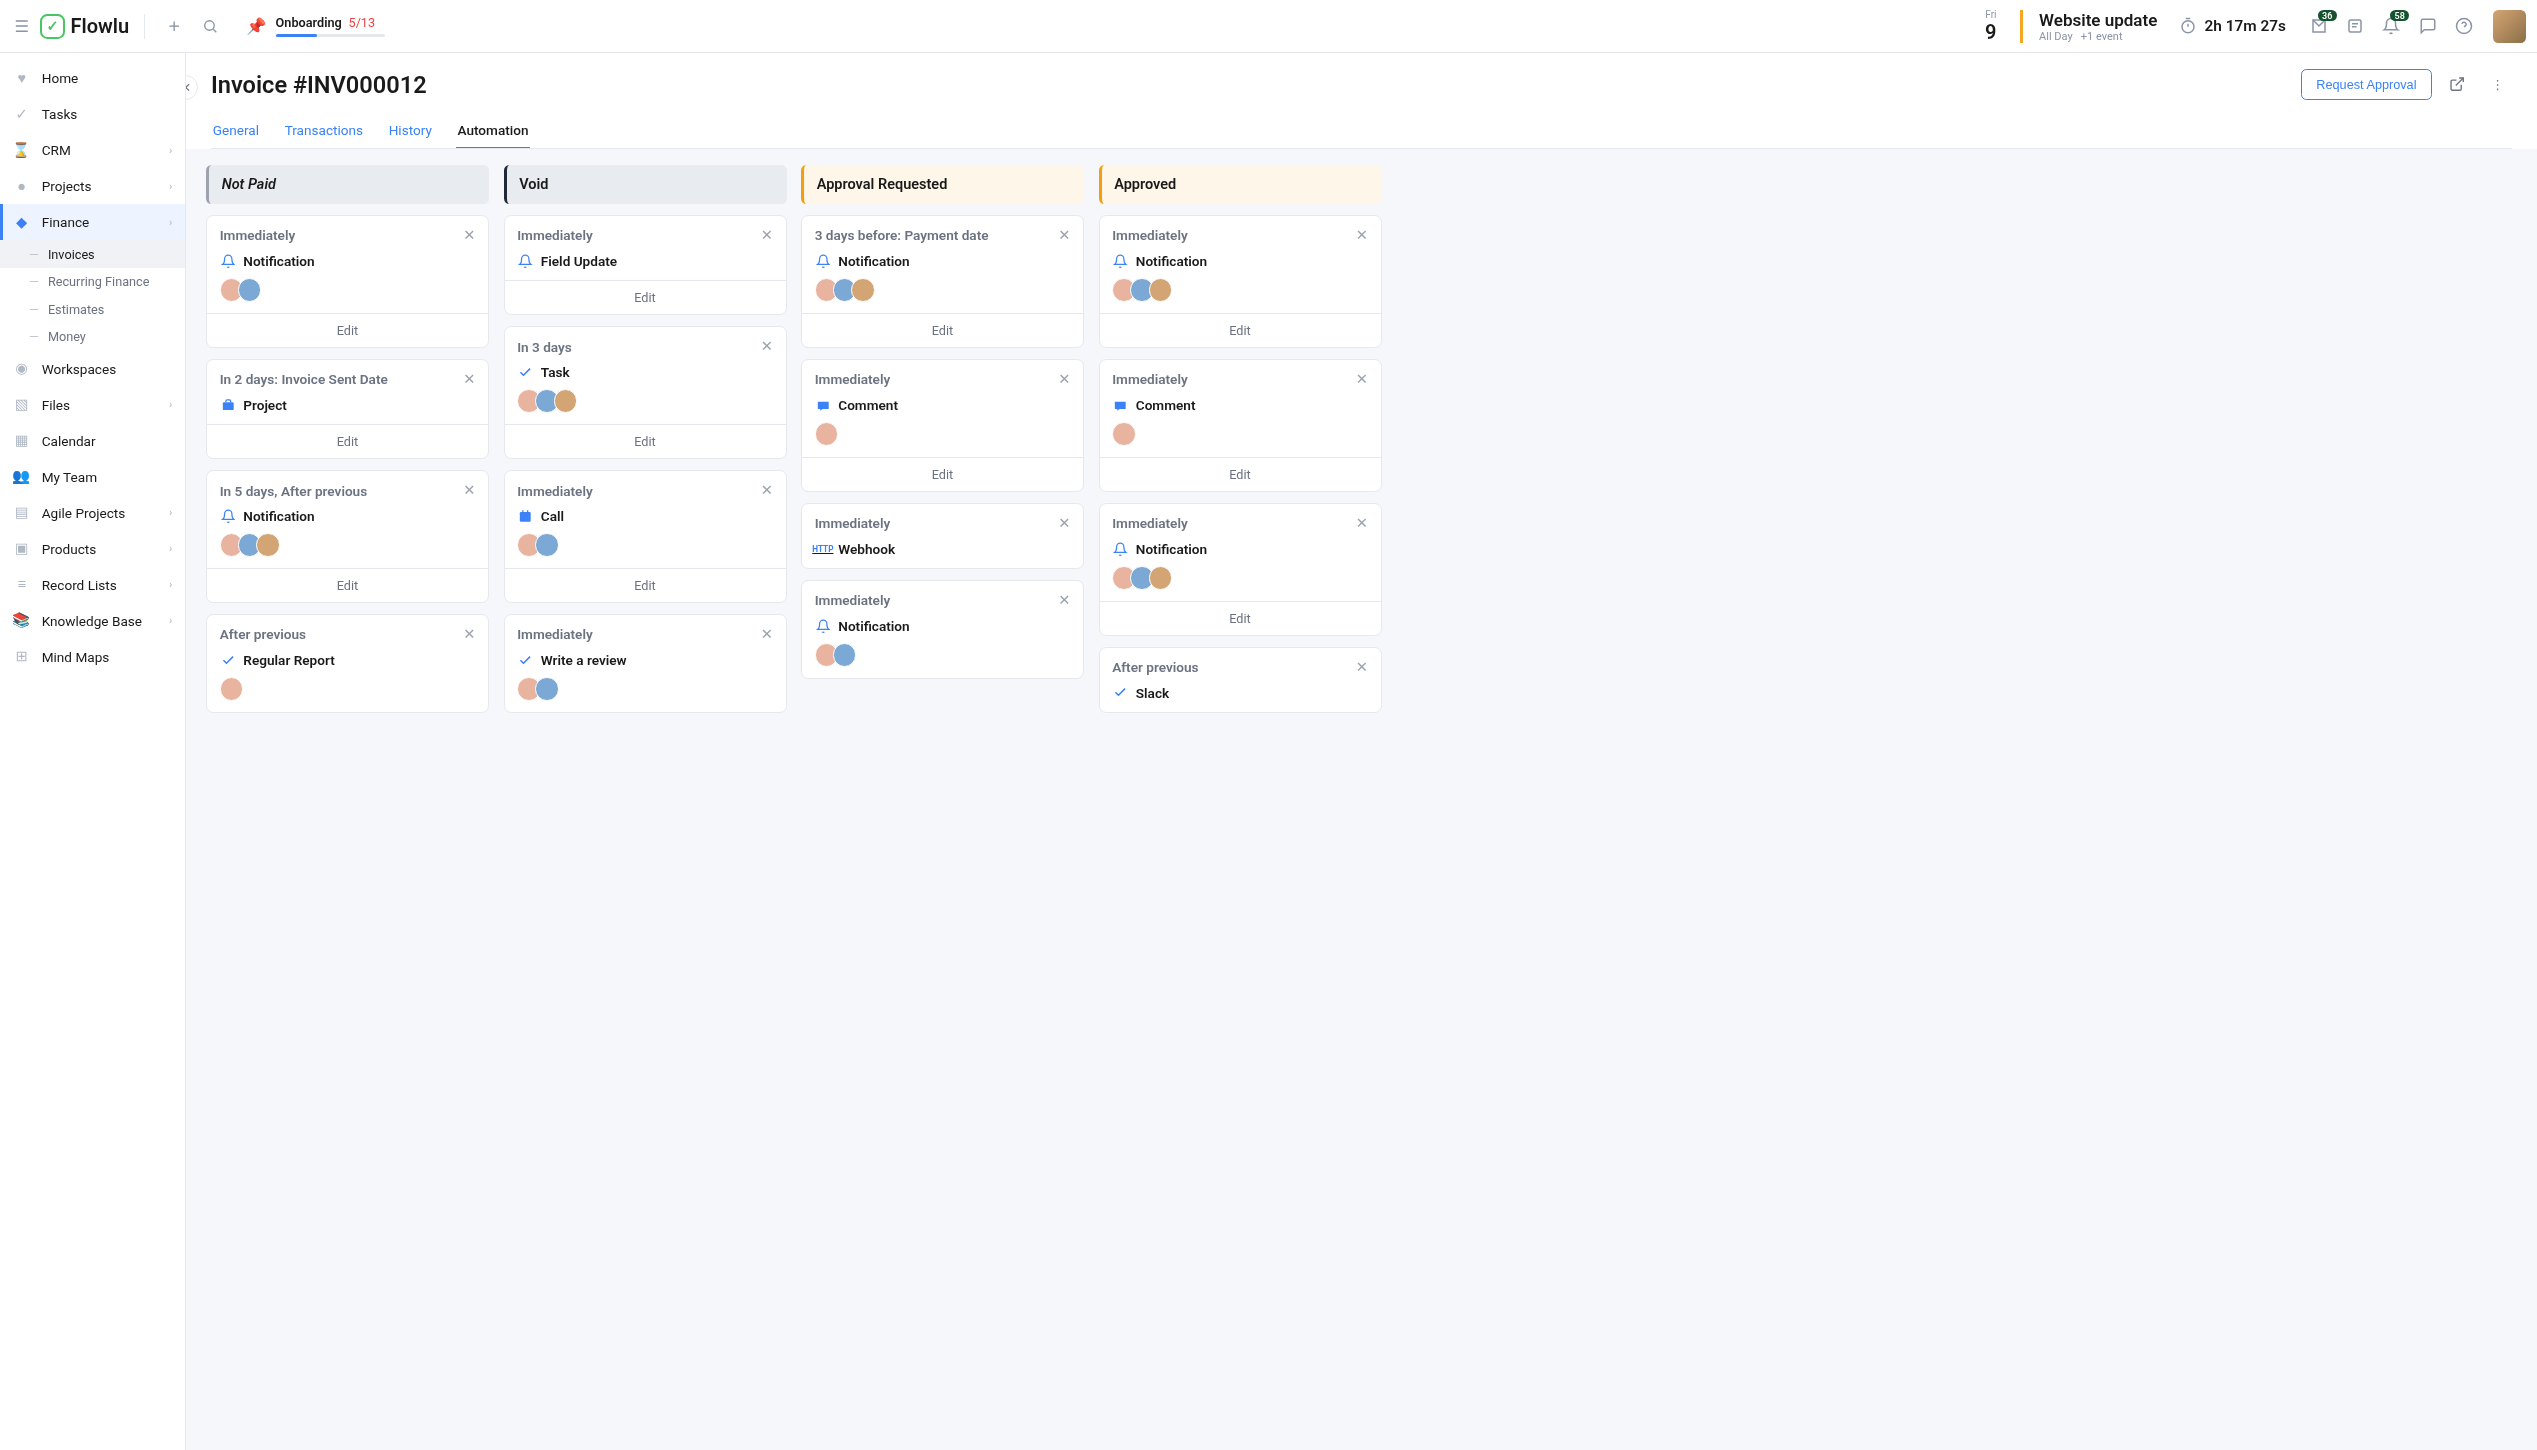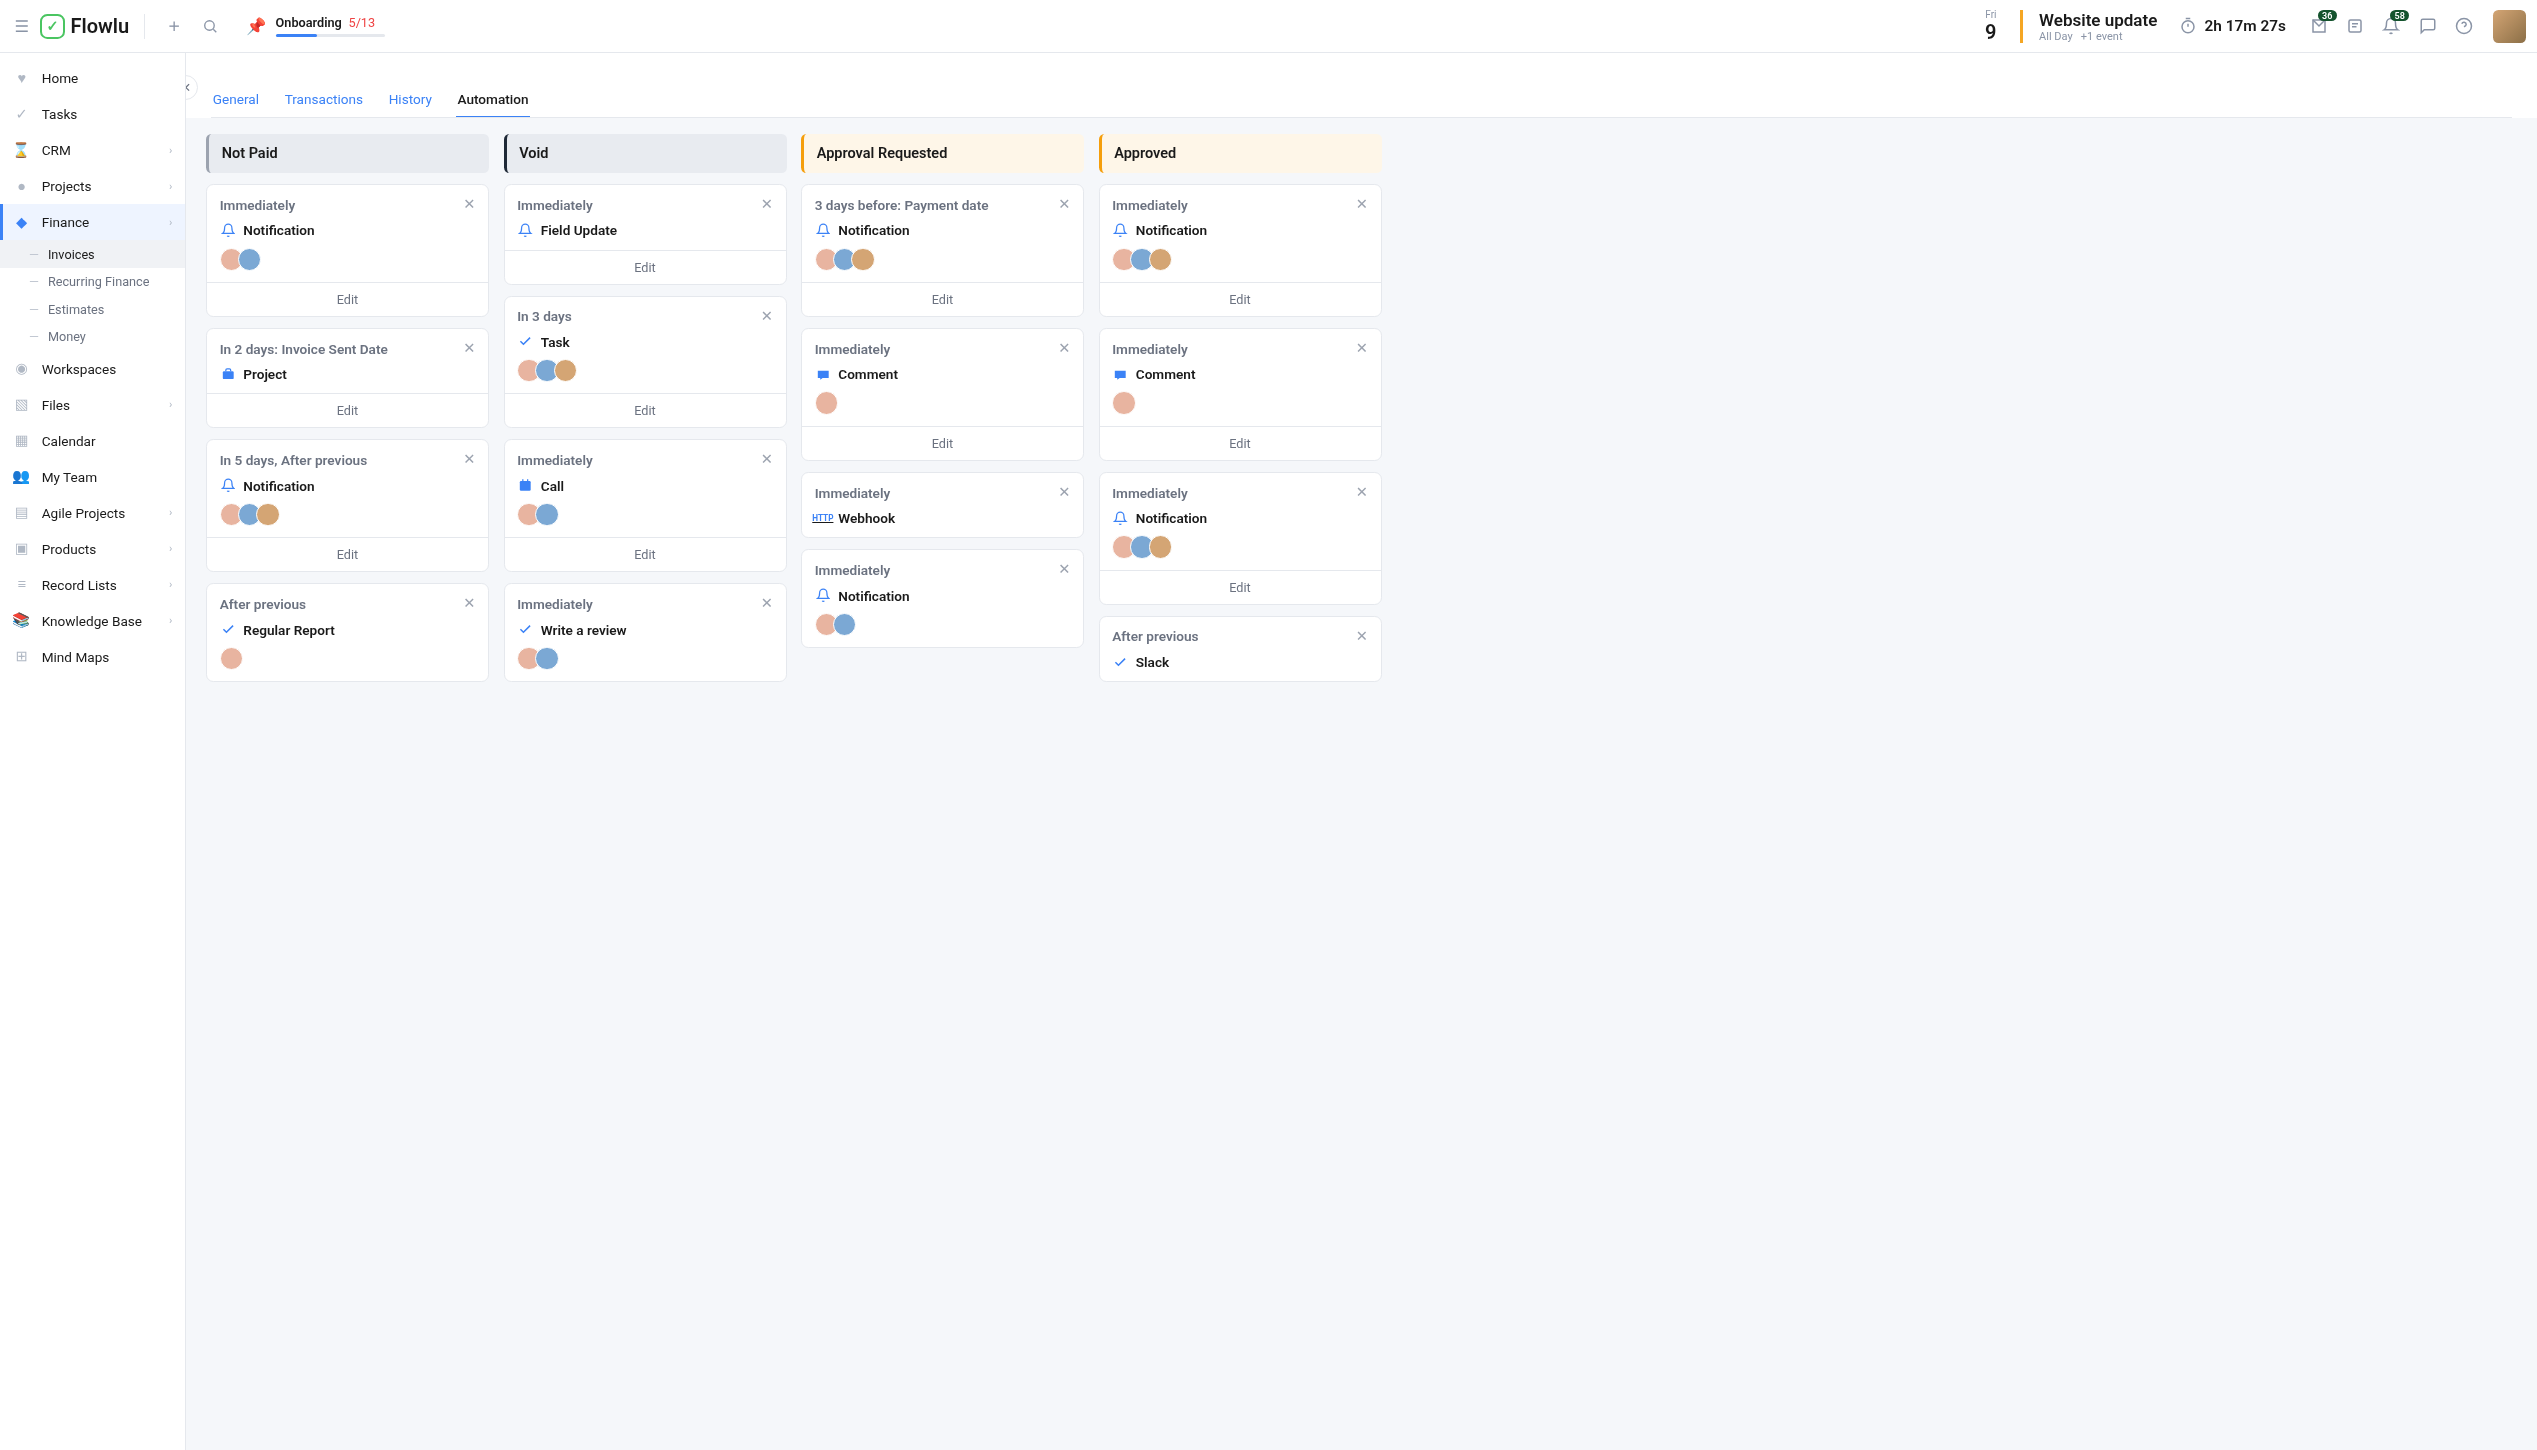--- a/index.html
+++ b/index.html
@@ -58,21 +58,21 @@
 .request-btn { border: 0.9px solid #3b82f6; color: #3b82f6; background: #fff; padding: 7.3px 14.5px; border-radius: 5.4px; font-size: 12.7px; font-weight: 500; cursor: pointer; }
 .share-btn, .more-btn { width: 29px; height: 29px; display: flex; align-items: center; justify-content: center; color: #6b7280; cursor: pointer; }
 .tabs { display: flex; gap: 22px; margin-top: 12.7px; border-bottom: 0.9px solid #e5e8ed; }
 .tab { padding: 9px 1.8px; color: #3b82f6; cursor: pointer; font-size: 13.6px; border-bottom: 1.8px solid transparent; }
 .tab.active { color: #1a1a1a; border-bottom-color: #3b82f6; font-weight: 500; }
 
 
 .board { flex: 1; display: flex; gap: 14.5px; padding: 16.3px 16.3px 16.3px 20px; overflow-x: auto; background: #f5f7fa; }
 .column { min-width: 283px; max-width: 283px; display: flex; flex-direction: column; gap: 11px; }
 .col-header { background: #e8ebf0; border-radius: 5.4px; padding: 11px 12.7px; font-size: 14.5px; font-weight: 600; border-left: 3.6px solid transparent; }
-.col-header.grey { border-left-color: #9ca3af; }
+.col-header.grey { border-left-color: #9ca3af; font-style: italic; }
 .col-header.dark { border-left-color: #1f2937; }
 .col-header.orange { border-left-color: #f59e0b; background: #fef6e8; }
 .card { background: #fff; border: 0.9px solid #e5e8ed; border-radius: 7.3px; }
 .card-body { padding: 11px 12.7px; }
 .card-head { display: flex; align-items: center; justify-content: space-between; }
 .card-timing { font-weight: 600; color: #6b7280; font-size: 13.6px; }
 .card-close { color: #9ca3af; cursor: pointer; font-size: 14.5px; }
 .card-action { display: flex; align-items: center; gap: 7.3px; margin-top: 9px; font-weight: 600; font-size: 13.6px; }
 .action-icon { width: 16.3px; height: 16.3px; display: flex; align-items: center; justify-content: center; text-decoration: underline; }
 .avatars { display: flex; margin-top: 9px; }
@@ -255,20 +255,32 @@
       <div class="nav-item">
         <span class="nav-icon">⊞</span>
         <span class="nav-label">Mind Maps</span>
       </div>
     </div>
 
   <div class="content">
     <div class="close-btn">✕</div>
 
     <div class="page-header">
+      <div class="page-title-row">
+        <div class="page-title">Invoice #INV000012</div>
+        <button class="request-btn">Request Approval</button>
+        <span class="share-btn">
+            <svg width="16.3" height="16.3" viewBox="0 0 24 24" fill="none" stroke="currentColor" stroke-width="2">
+              <path d="M18 13v6a2 2 0 0 1-2 2H5a2 2 0 0 1-2-2V8a2 2 0 0 1 2-2h6"></path>
+              <polyline points="15 3 21 3 21 9"></polyline>
+              <line x1="10" y1="14" x2="21" y2="3"></line>
+            </svg>
+          </span>
+        <span class="more-btn">⋮</span>
+      </div>
       <div class="tabs" id="tabs">
           <div class="tab">General</div>
           <div class="tab">Transactions</div>
           <div class="tab">History</div>
           <div class="tab active">Automation</div>
         </div>
     </div>
 
     <div class="board" id="board">
         <div class="column">

